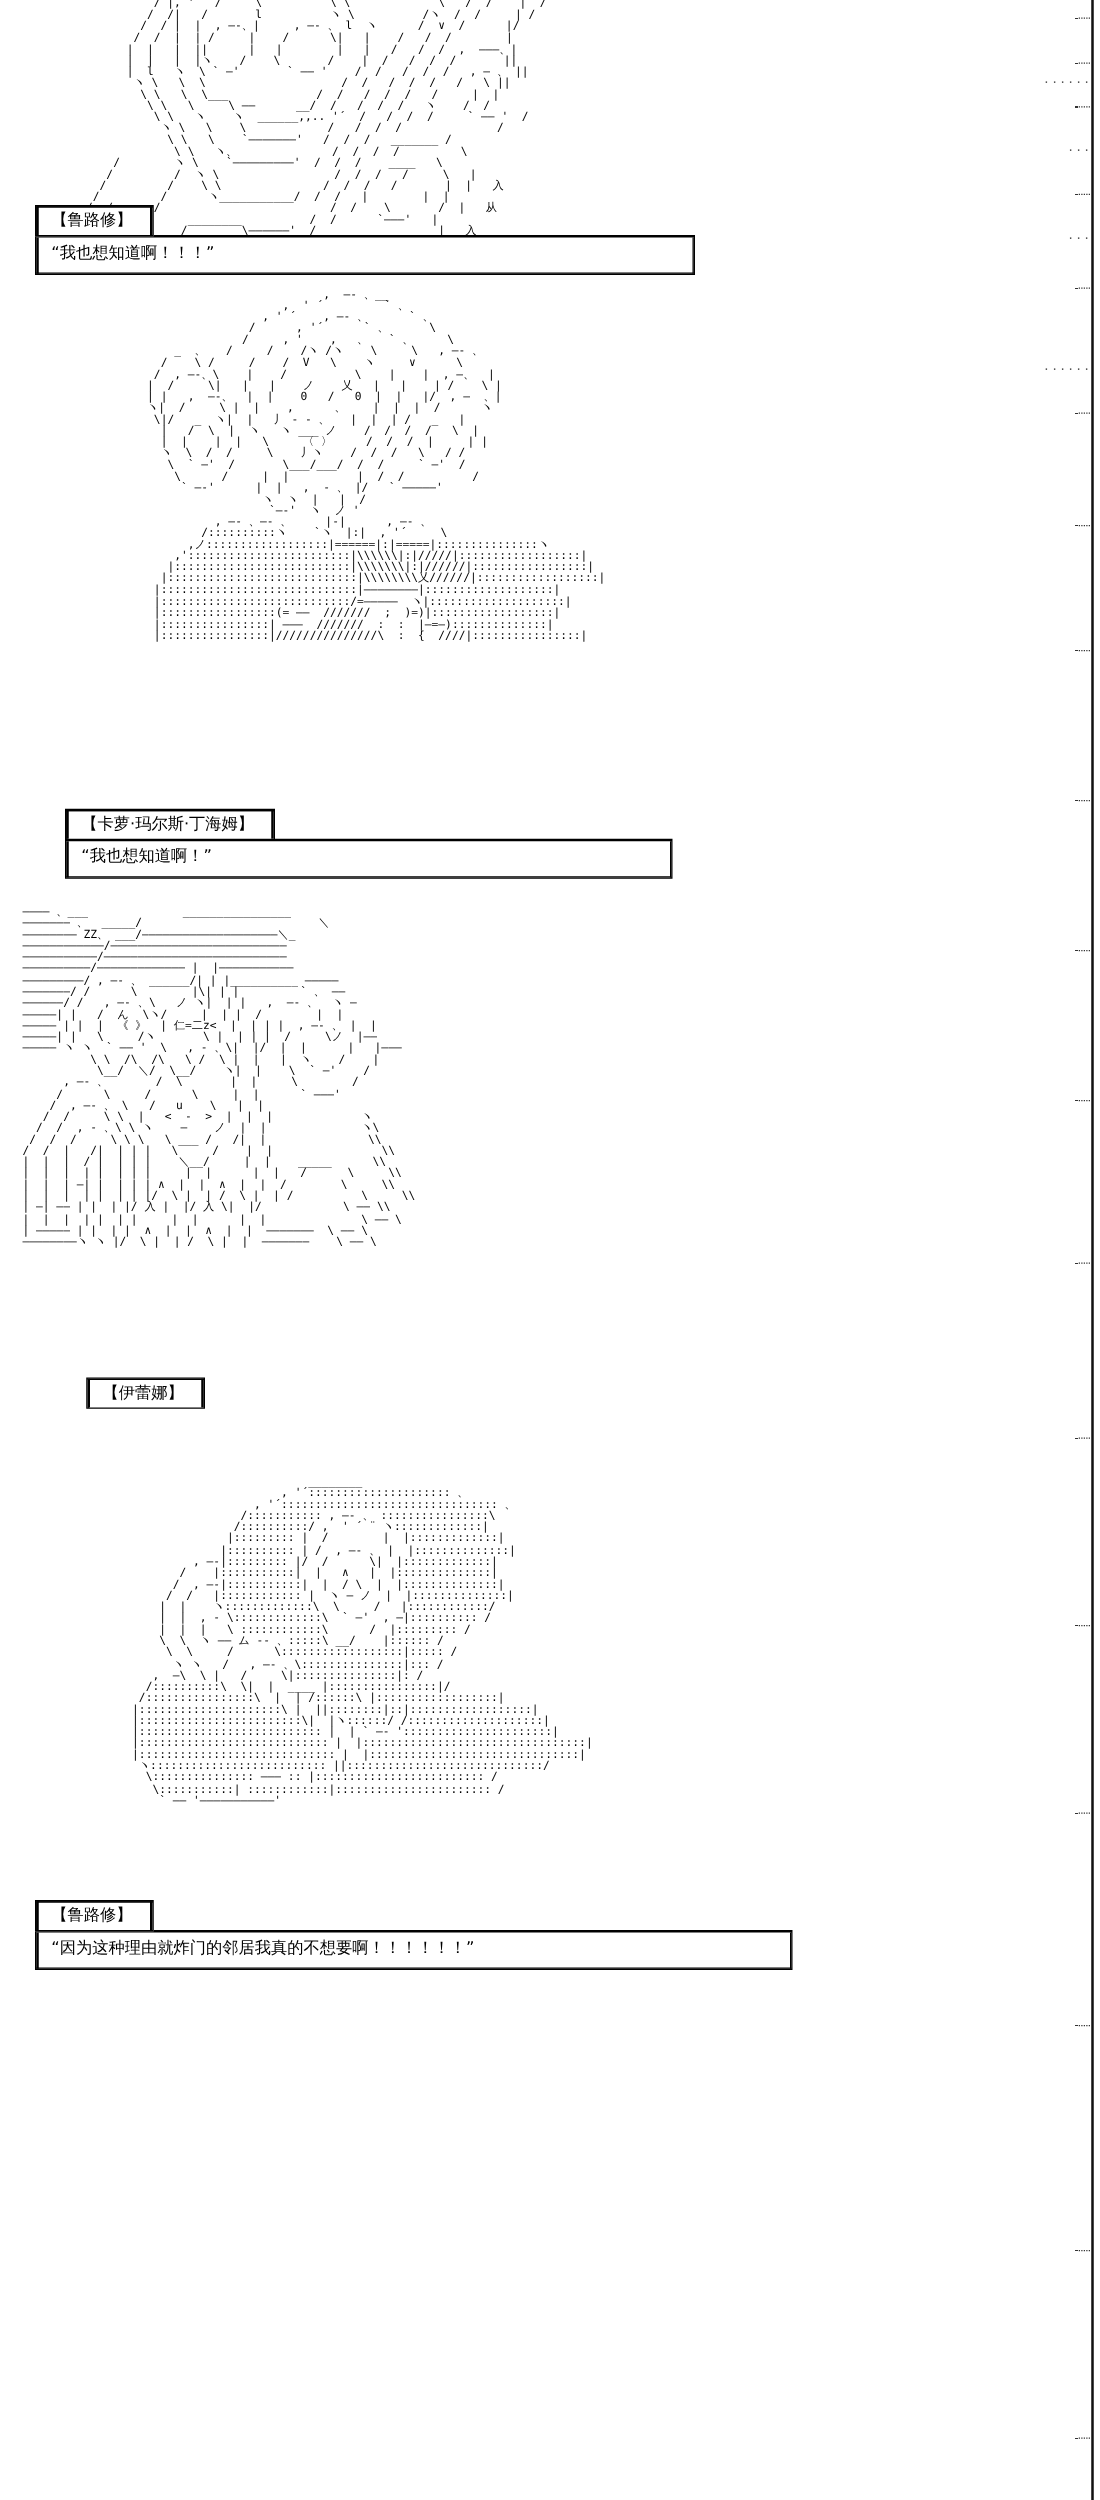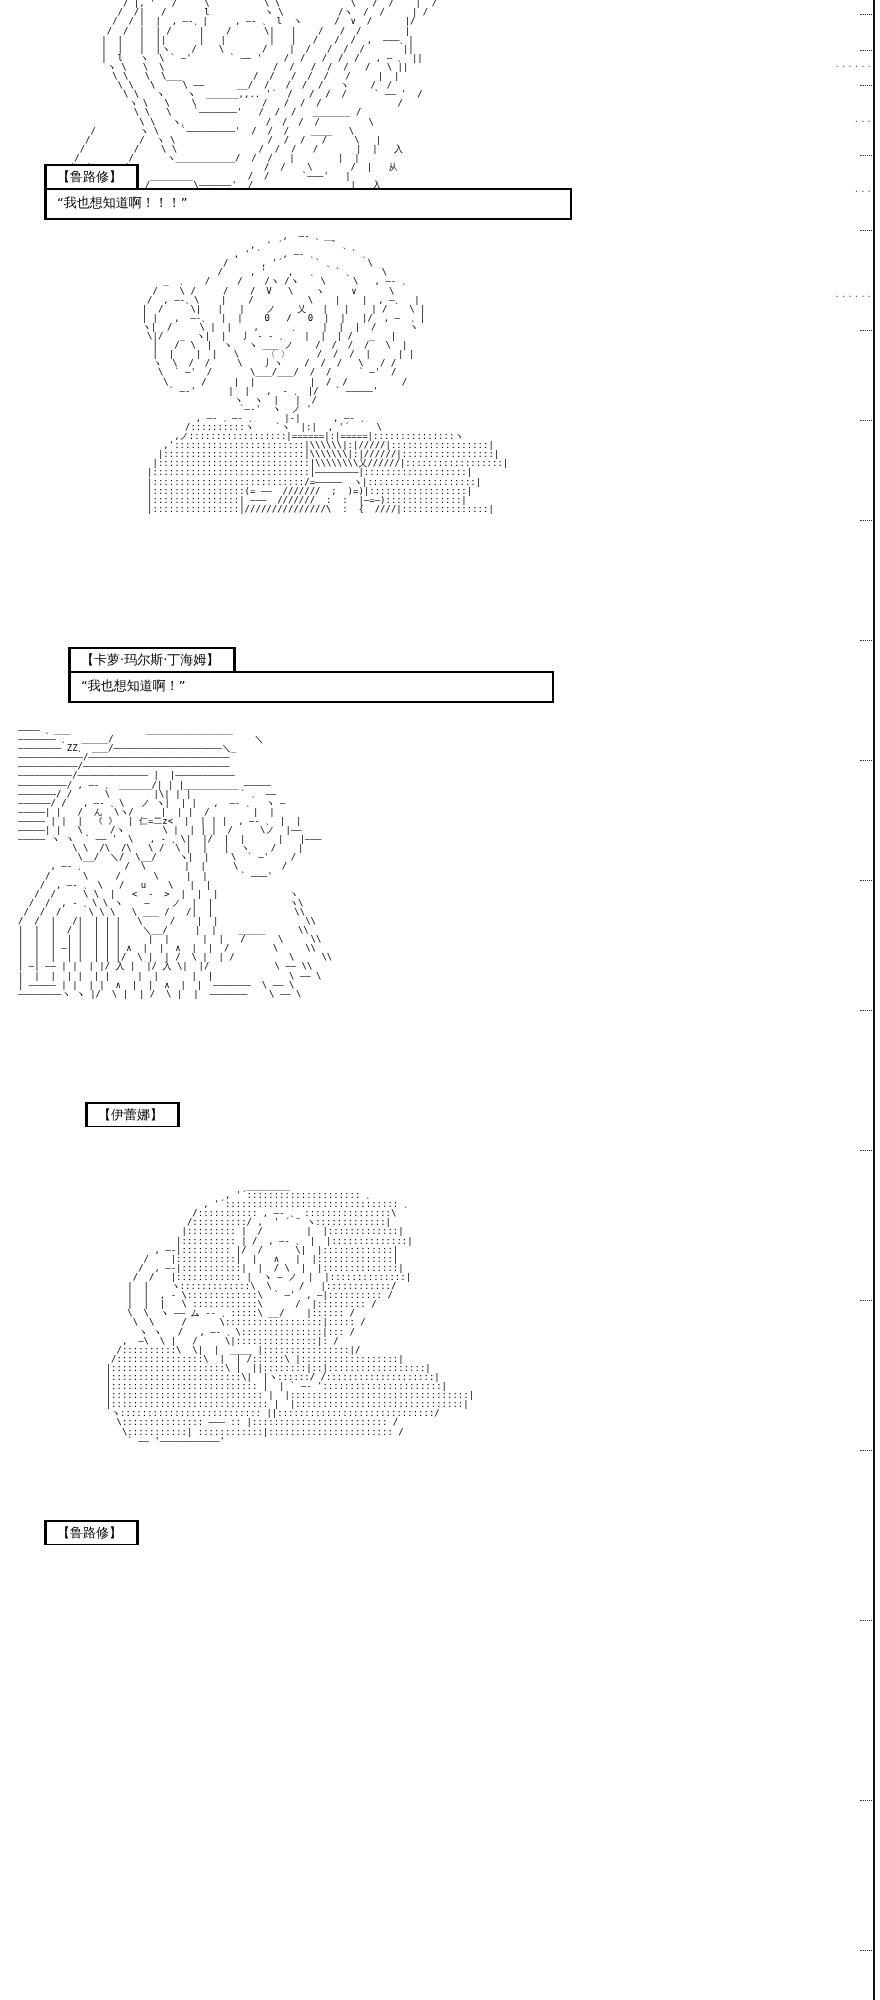--- a/index.html
+++ b/index.html
@@ -47,21 +47,21 @@
     letter-spacing:0px;
     white-space:pre;
     color:#000;
     margin:0;
     padding:0;
   }
   .aa-wrap{ padding:0 0 0 0; }
   
   .dlg{
     position:relative;
-    margin:6px 0 0 16px;
+    margin:6px 0 0 0;
   }
   .name-box{
     display:inline-block;
     border:1px solid #000;
     box-shadow:1px 1px 0 #000 inset;
     padding:0;
     position:relative;
     background:#fff;
   }
   .name-box .inner{
@@ -153,21 +153,21 @@
   </div>
   <div class="dlg" style="position:absolute;left:28px;top:158px;width:528px;">
     <div class="name-box">
       <div class="inner">【鲁路修】</div>
     </div>
     <div class="text-box">
       <div class="inner">“我也想知道啊！！！”</div>
     </div>
   </div>
 
-  <div class="scene" style="position:absolute;left:0;top:232px;width:660px;padding-left:24px;">
+  <div class="scene" style="position:absolute;left:0;top:232px;width:660px;">
     <div class="aa-wrap" style="padding-left:96px;">
       <pre class="aa">                              ,  ―‐ 、__
                         ,  ' ´         ` 、
                      , ' ´    , ―‐ 、      ` 、
                    /      , '´      ` 、      \
                   /     , '    ,   、   ` 、     \
         _  、   /     /    /ヽ /ヽ    \     \   , ―‐ 、
       /    \ /     /    /  V   \    ヽ     ∨      \
      /  , ―‐、\    |    /          \    |    |  , ―、  |
     |  /     \|   |   |    ノ    乂   |   |    | /    \ |
@@ -274,15 +274,18 @@
      ヽ:::::::::::::::::::::::::: ||:::::::::::::::::::::::::::::/
       \::::::::::::::: ――― :: |::::::::::::::::::::::::: /
        \:::::::::::| ::::::::::::|::::::::::::::::::::::: /
         ` ―― '―――――――――――'</pre>
     </div>
   </div>
   <div class="dlg" style="position:absolute;left:28px;top:1514px;width:606px;">
     <div class="name-box">
       <div class="inner">【鲁路修】</div>
     </div>
+    <div class="text-box">
+      <div class="inner">“因为这种理由就炸门的邻居我真的不想要啊！！！！！！”</div>
+    </div>
   </div>
 
 </div>
 
 </body></html>

